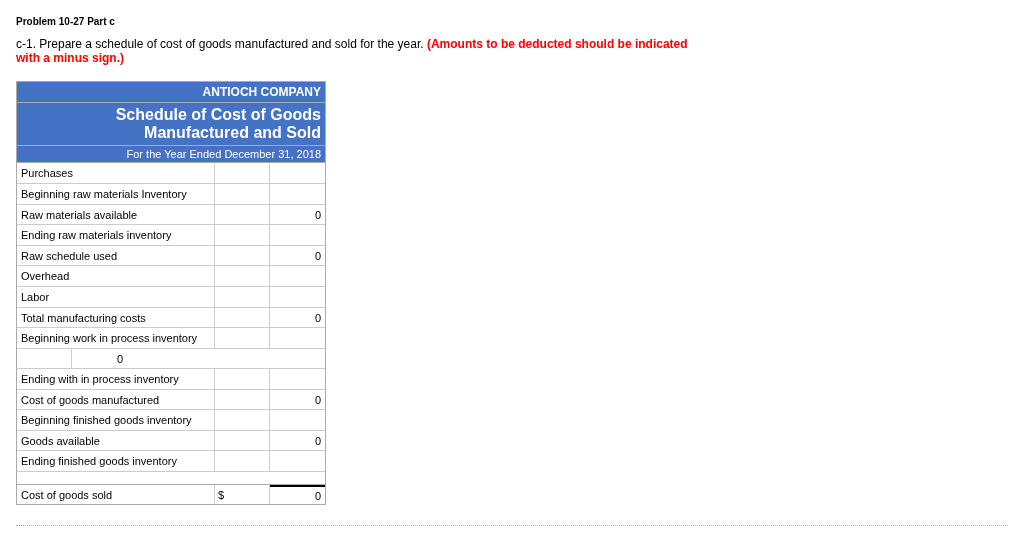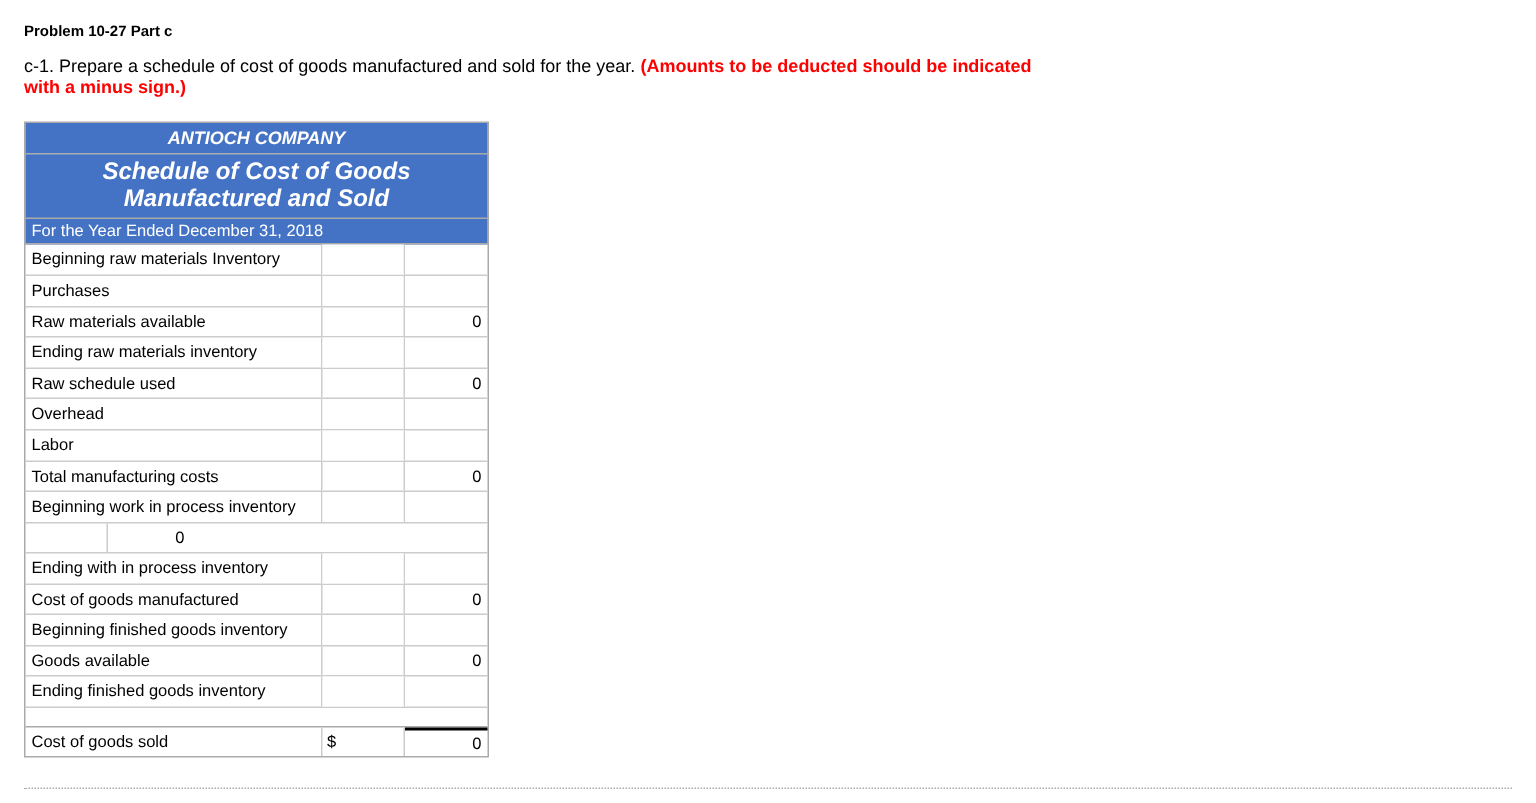--- a/index.html
+++ b/index.html
@@ -24,31 +24,30 @@
       color: red;
       font-weight: bold;
     }
     .table-container {
       width: 310px;
       border: 1px solid #aaa;
     }
     .table-header {
       background-color: #4472c4;
       color: #fff;
-      text-align: center;
+      text-align: right;
       font-weight: bold;
       padding: 3px 4px;
       font-size: 12px;
       border-bottom: 1px solid #aaa;
-      font-style: italic;
     }
     .table-subheader {
       background-color: #4472c4;
       color: #fff;
-      text-align: left;
+      text-align: right;
       font-size: 11px;
       padding: 2px 4px;
       border-bottom: 1px solid #aaa;
     }
     .table-row {
       display: flex;
       border-bottom: 1px solid #ccc;
       min-height: 20px;
     }
     .table-row:last-child {
@@ -106,27 +105,27 @@
   <span>c-1. Prepare a schedule of cost of goods manufactured and sold for the year.</span>
   <span class="highlight">(Amounts to be deducted should be indicated with a minus sign.)</span>
 </div>
 
 <div class="table-container">
   <div class="table-header">ANTIOCH COMPANY</div>
   <div class="table-header" style="font-size:16px; font-weight:bold;">Schedule of Cost of Goods Manufactured and Sold</div>
   <div class="table-subheader">For the Year Ended December 31, 2018</div>
 
   <div class="table-row">
+    <span class="row-label">Purchases</span>
+    <div class="row-input"><input type="text" value="" style=""></div>
+    <div class="row-total"></div>
+  </div>
+
+  <div class="table-row">
     <span class="row-label">Beginning raw materials Inventory</span>
-    <div class="row-input"><input type="text" value="" style=""></div>
-    <div class="row-total"></div>
-  </div>
-
-  <div class="table-row">
-    <span class="row-label">Purchases</span>
     <div class="row-input"><input type="text" value="" style=""></div>
     <div class="row-total"></div>
   </div>
 
   <div class="table-row">
     <span class="row-label">Raw materials available</span>
     <div class="row-input"></div>
     <div class="row-total">0</div>
   </div>
 

